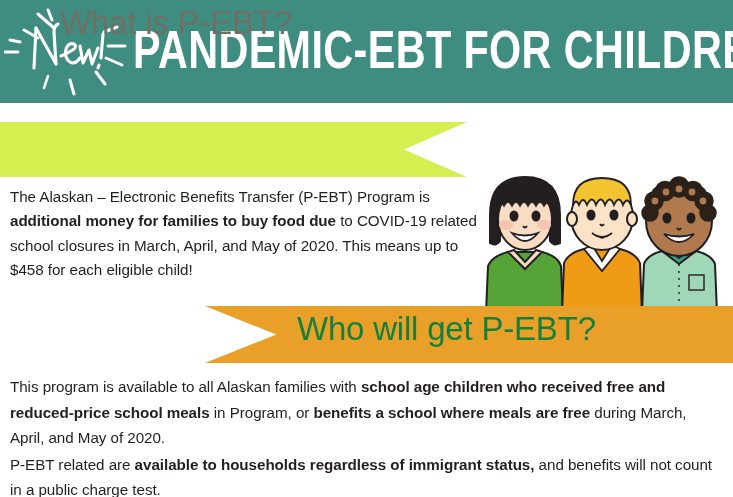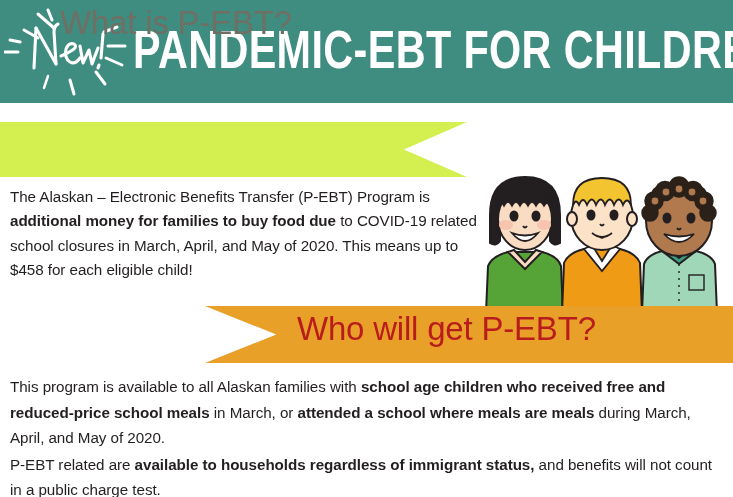--- a/index.html
+++ b/index.html
@@ -103,21 +103,21 @@
     width: 528px;
     height: 57px;
     background: #e9a029;
     clip-path: polygon(0 0, 0 0, 13.5% 50%, 0 100%, 0 100%, 100% 100%, 100% 0);
   }
   #orange-banner-label {
     position: absolute;
     left: 297px;
     top: 310px;
     font-size: 33px;
-    color: #b91c1c;
+    color: #15803d;
     letter-spacing: -0.2px;
     white-space: nowrap;
   }
 
   
   #eligibility-block {
     position: absolute;
     left: 10px;
     top: 374px;
     width: 712px;
@@ -271,15 +271,15 @@
       </g>
 
     </g>
   </svg>
 </div>
 
 <div id="orange-banner"></div>
 <div id="orange-banner-label">Who will get P-EBT?</div>
 
 <div id="eligibility-block">
-  <p id="eligibility-p1"><span>This program is available to all Alaskan families with </span><b>school age children who received free and reduced-price school meals</b><span> in March, or </span><b>attended a school where meals are meals</b><span> during March, April, and May of 2020.</span></p>
+  <p id="eligibility-p1"><span>This program is available to all Alaskan families with </span><b>school age children who received free and reduced-price school meals</b><span> in Program, or </span><b>benefits a school where meals are free</b><span> during March, April, and May of 2020.</span></p>
   <p id="eligibility-p2"><span>P-EBT related are </span><b>available to households regardless of immigrant status,</b><span> and benefits will not count in a public charge test.</span></p>
 </div>
 
 </body></html>

